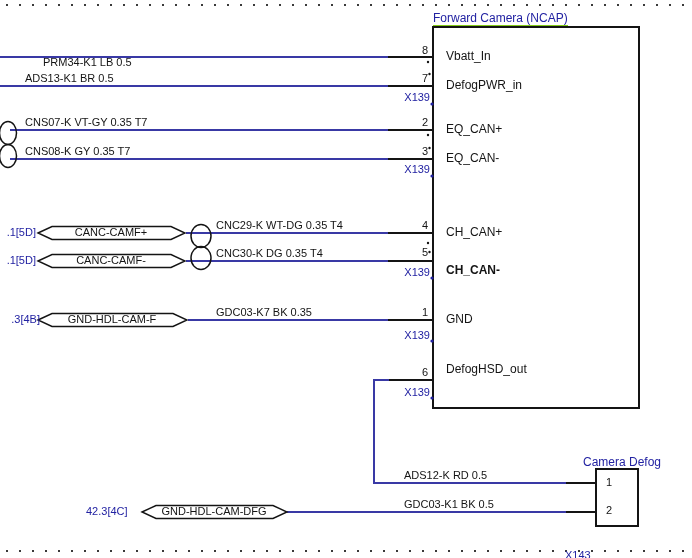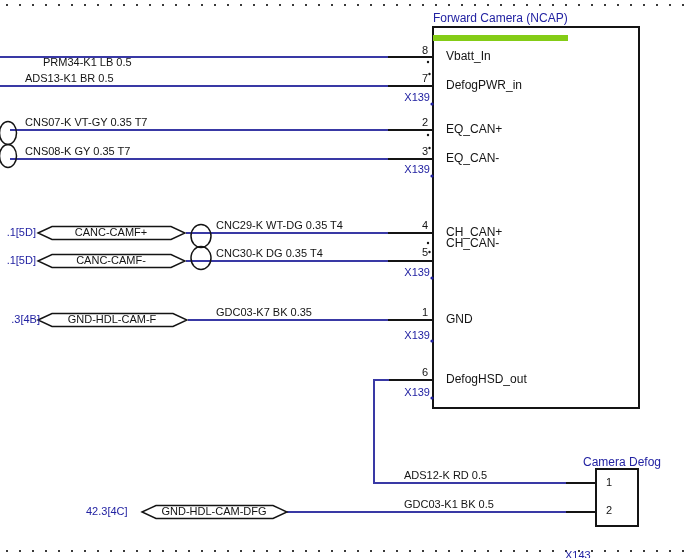--- a/index.html
+++ b/index.html
@@ -10,21 +10,21 @@
   .dots{position:absolute;left:6px;right:6px;height:2px;
     background:repeating-linear-gradient(to right,#3a3a3a 0 2px,transparent 2px 13px);}
   .dots.top{top:4px;}
   .dots.bottom{top:550px;}
   svg.geo{position:absolute;left:0;top:0;}
   .t{position:absolute;font-size:11px;line-height:13px;white-space:nowrap;}
   .blue{color:#2222a2;}
   .right{text-align:right;}
   .center{text-align:center;}
   .title{position:absolute;font-size:12px;line-height:14px;color:#2222a2;white-space:nowrap;}
-  .title.underlined{border-bottom:6px solid #84cc16;padding-bottom:10px;}
+  .title.underlined{border-bottom:1px solid #84cc16;padding-bottom:0px;}
   .pin-num{position:absolute;font-size:11px;line-height:13px;width:24px;text-align:right;}
   .pin-label{position:absolute;font-size:12px;line-height:13px;white-space:nowrap;}
 </style>
 </head>
 <body>
 
 <div class="canvas">
 
   <div class="dots top"></div>
   <div class="dots bottom"></div>
@@ -111,23 +111,23 @@
   <div class="pin-num" style="left:404px;top:219px;">4</div>
   <div class="pin-num" style="left:404px;top:246px;">5</div>
   <div class="pin-num" style="left:404px;top:306px;">1</div>
   <div class="pin-num" style="left:404px;top:366px;">6</div>
 
   <div class="pin-label" style="left:446px;top:50px;">Vbatt_In</div>
   <div class="pin-label" style="left:446px;top:79px;text-align:center;">DefogPWR_in</div>
   <div class="pin-label" style="left:446px;top:123px;">EQ_CAN+</div>
   <div class="pin-label" style="left:446px;top:152px;">EQ_CAN-</div>
   <div class="pin-label" style="left:446px;top:226px;">CH_CAN+</div>
-  <div class="pin-label" style="left:446px;top:237px;">CH_CAN-</div>
+  <div class="pin-label" style="left:446px;top:264px;font-weight:bold;">CH_CAN-</div>
   <div class="pin-label" style="left:446px;top:313px;">GND</div>
-  <div class="pin-label" style="left:446px;top:373px;">DefogHSD_out</div>
+  <div class="pin-label" style="left:446px;top:363px;">DefogHSD_out</div>
 
   <div class="t blue right" style="left:394px;top:91px;width:36px;">X139</div>
   <div class="t blue right" style="left:394px;top:163px;width:36px;">X139</div>
   <div class="t blue right" style="left:394px;top:266px;width:36px;">X139</div>
   <div class="t blue right" style="left:394px;top:329px;width:36px;">X139</div>
   <div class="t blue right" style="left:394px;top:386px;width:36px;">X139</div>
 
   <div class="t blue" style="left:565px;top:526px;margin-top:23px;">X143</div>
 
   <div class="t blue right" style="left:0px;top:226px;width:36px;">.1[5D]</div>

